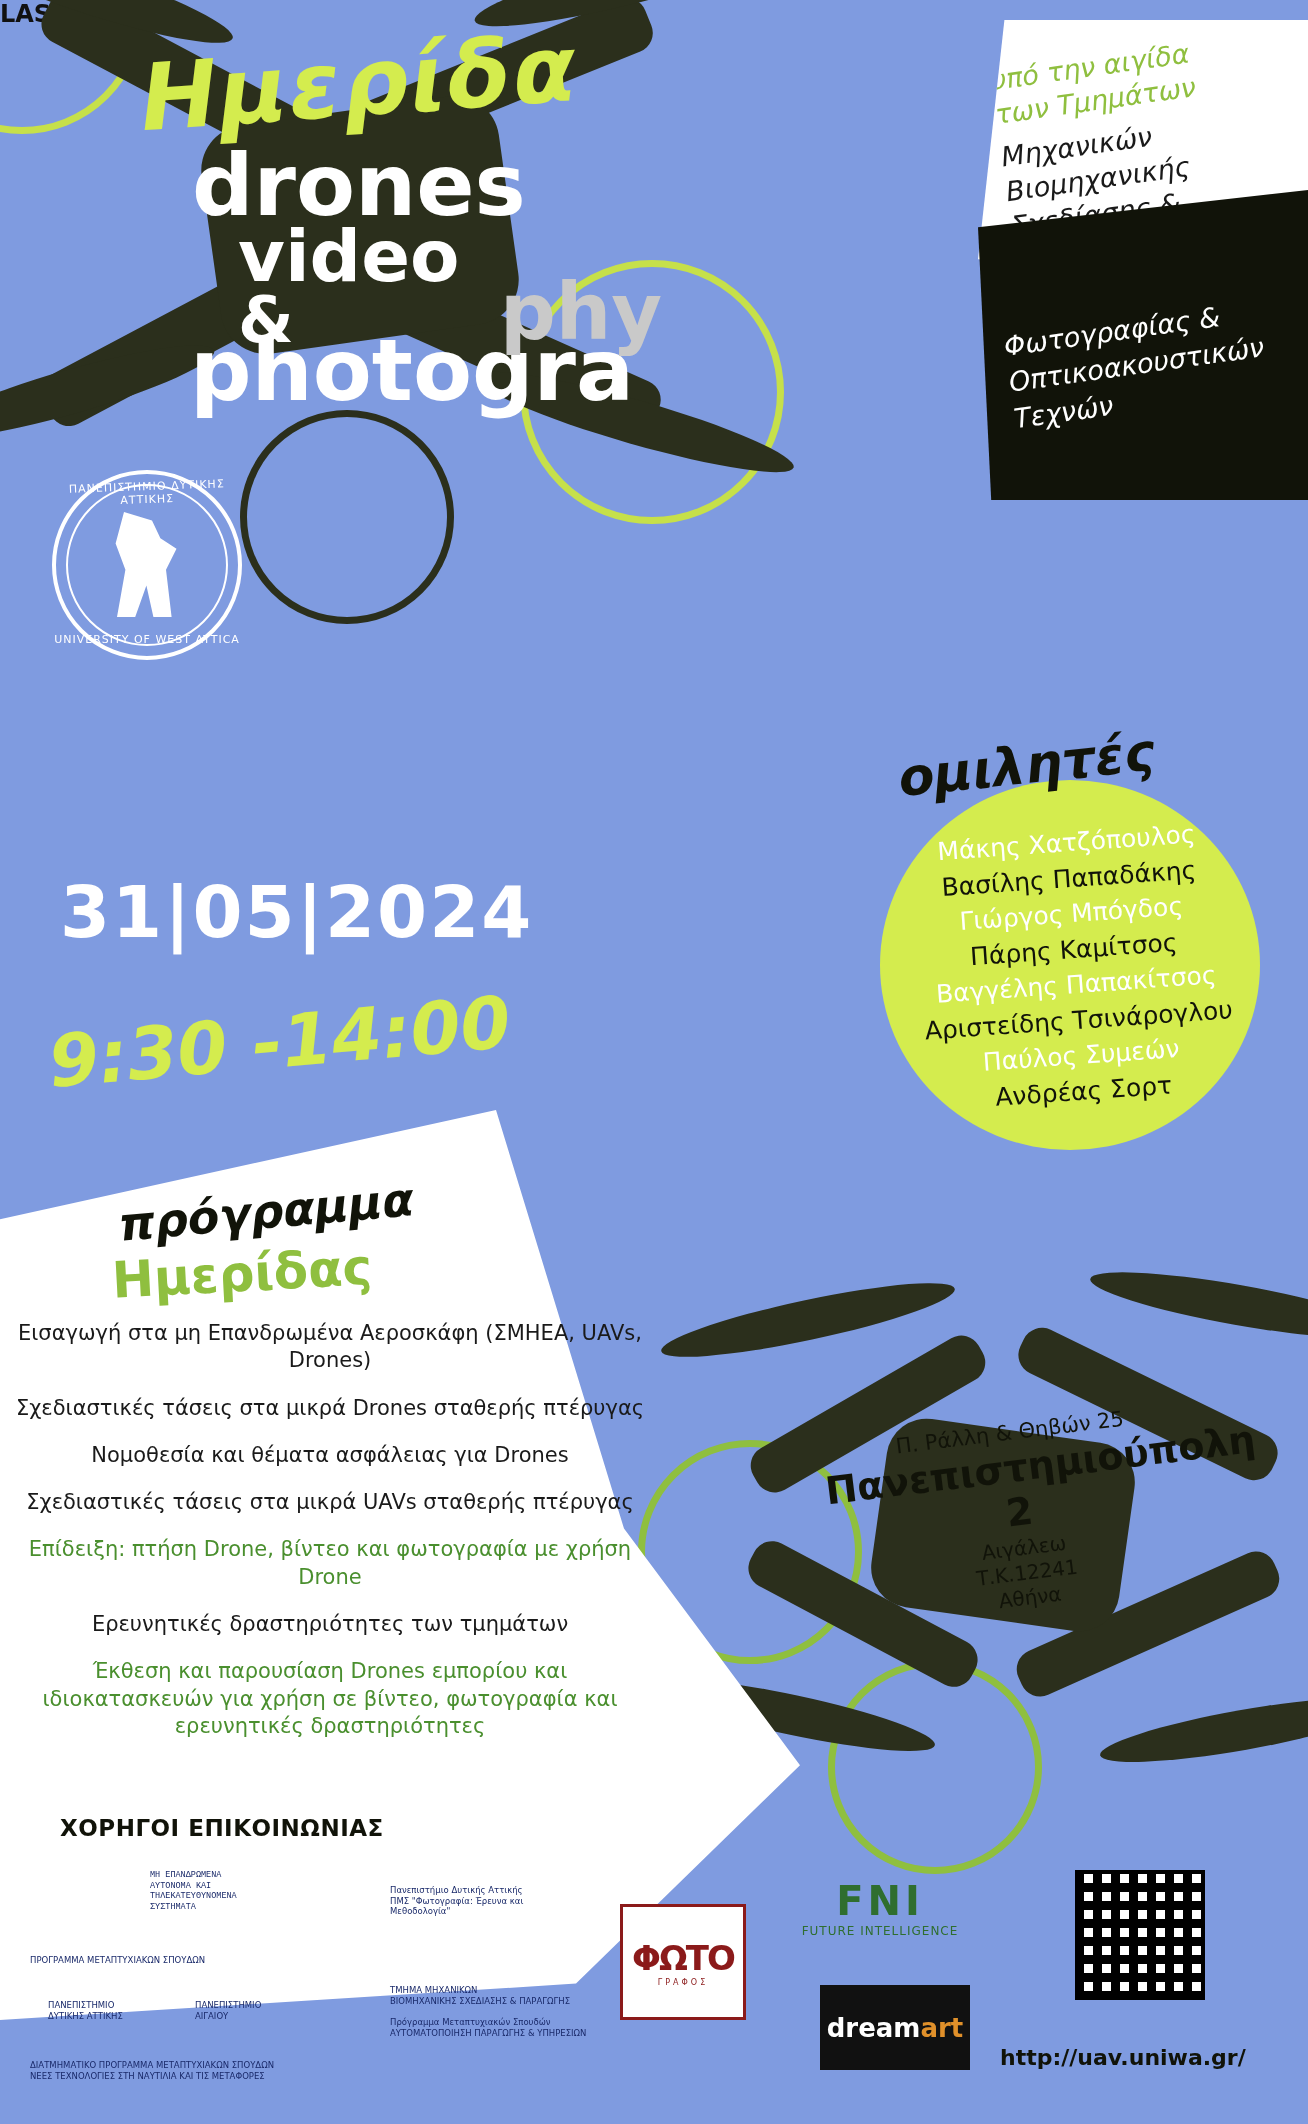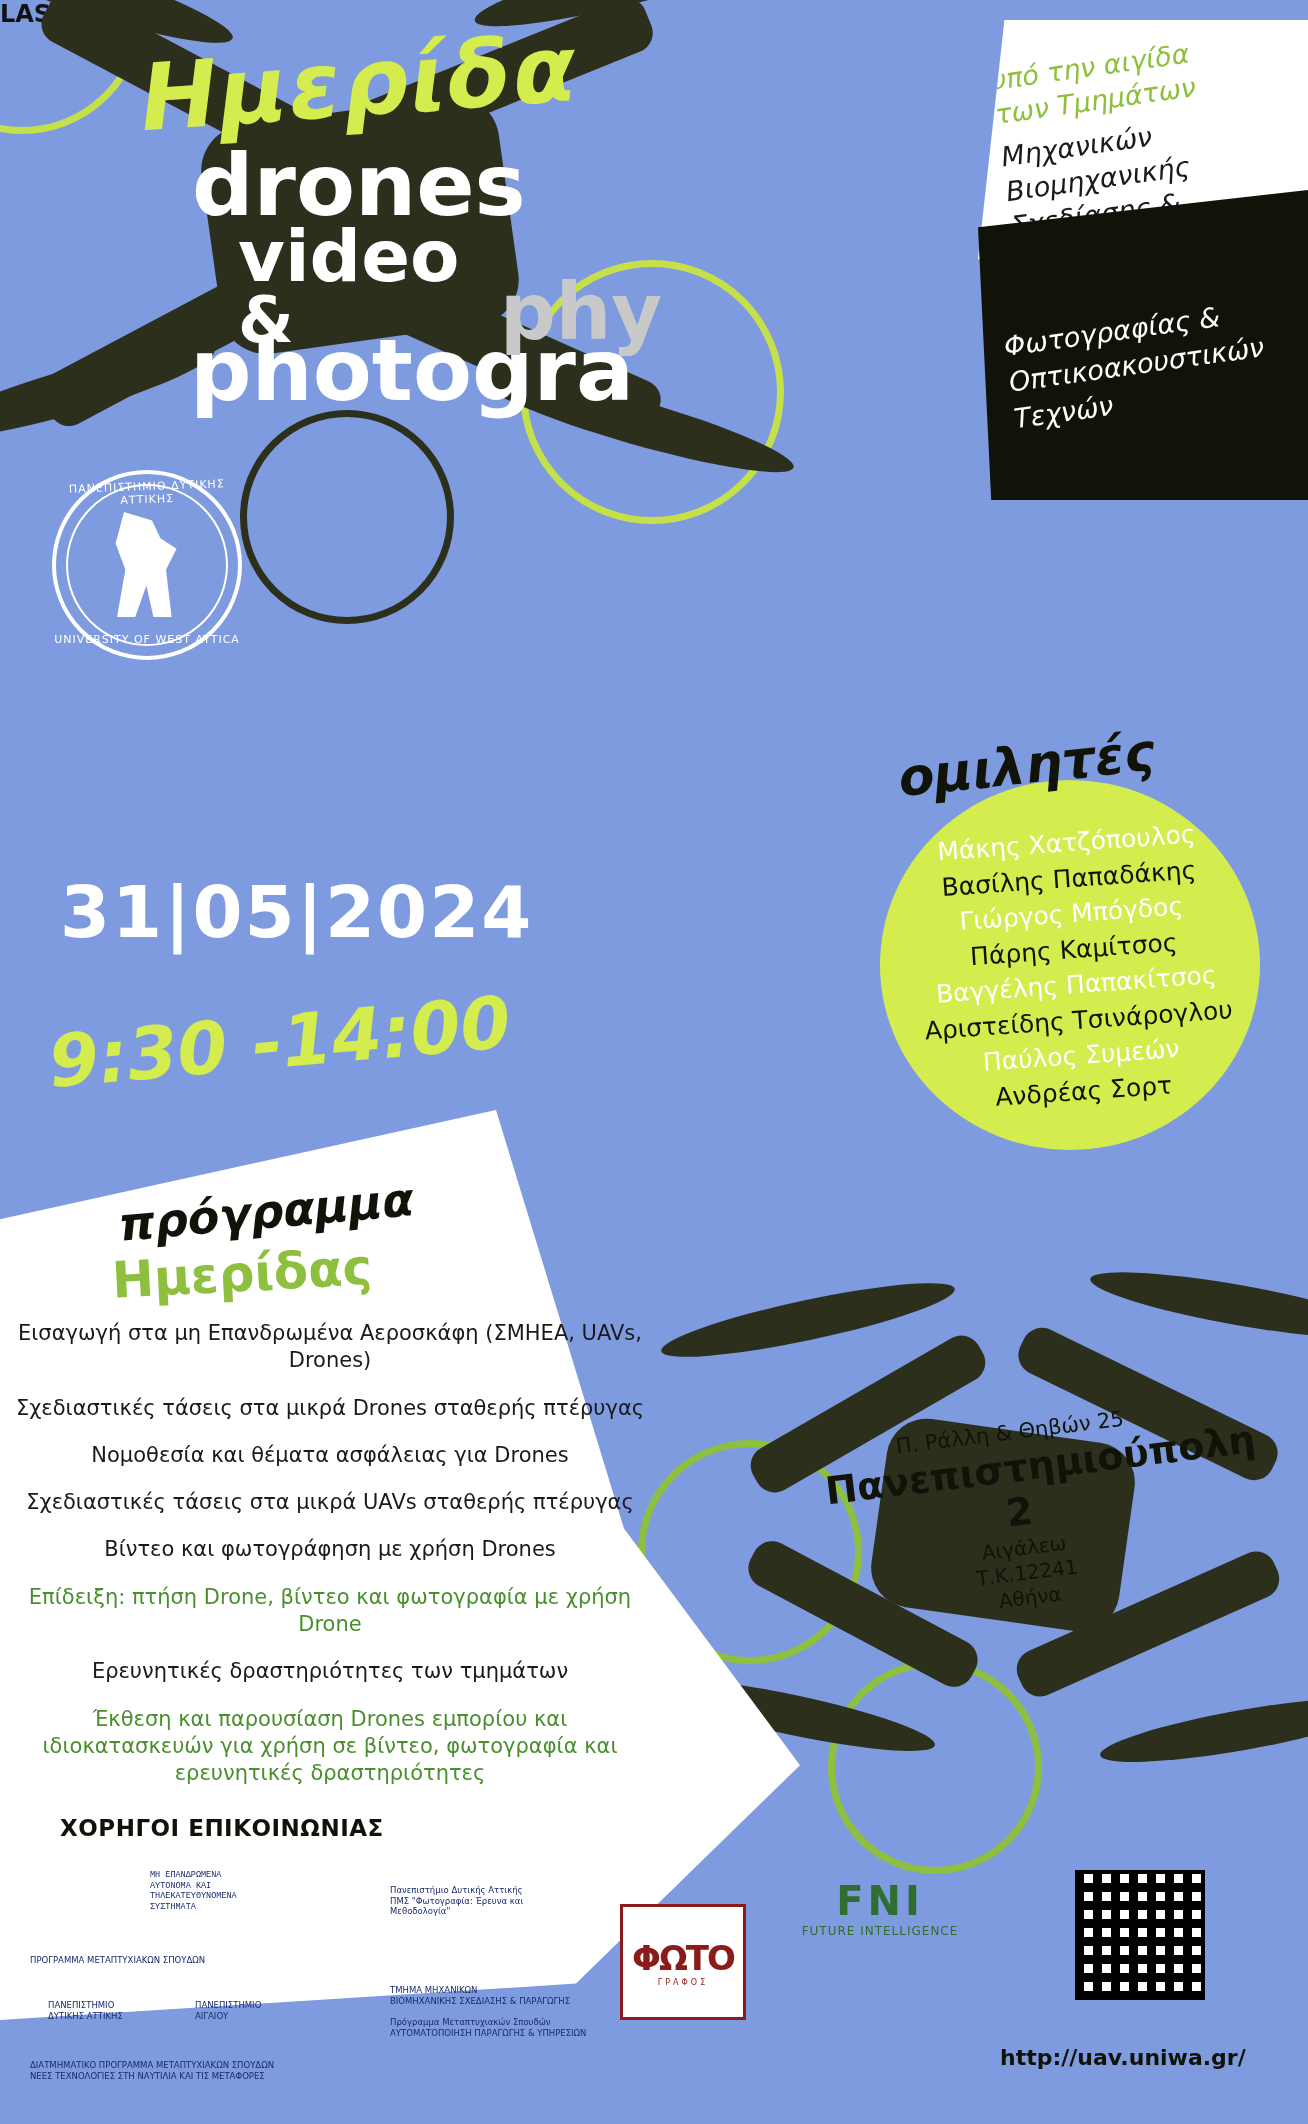--- a/index.html
+++ b/index.html
@@ -220,21 +220,20 @@
     </div>
 
   <div id="program-shape"></div>
   <div id="prog-title1">πρόγραμμα</div>
   <div id="prog-title2">Ημερίδας</div>
   <div id="prog-list">
       <div class="pitem">Εισαγωγή στα μη Επανδρωμένα Αεροσκάφη (ΣΜΗΕΑ, UAVs, Drones)</div>
       <div class="pitem">Σχεδιαστικές τάσεις στα μικρά Drones σταθερής πτέρυγας</div>
       <div class="pitem">Νομοθεσία και θέματα ασφάλειας για Drones</div>
       <div class="pitem">Σχεδιαστικές τάσεις στα μικρά UAVs σταθερής πτέρυγας</div>
-      <div class="pitem">Βίντεο και φωτογράφηση με χρήση Drones</div>
       <div class="pitem green">Επίδειξη: πτήση Drone, βίντεο και φωτογραφία με χρήση Drone</div>
       <div class="pitem">Ερευνητικές δραστηριότητες των τμημάτων</div>
       <div class="pitem green">Έκθεση και παρουσίαση Drones εμπορίου και ιδιοκατασκευών για χρήση σε βίντεο, φωτογραφία και ερευνητικές δραστηριότητες</div>
     </div>
 
   <div id="address">
     <div class="small">Π. Ράλλη &amp; Θηβών 25</div>
     <div class="big">Πανεπιστημιούπολη 2</div>
     <div class="small2">Αιγάλεω</div>
     <div class="small2">Τ.Κ.12241</div>
@@ -267,19 +266,22 @@
   <div class="logo-box" id="foto-logo">
     <div class="w">ΦΩΤΟ</div>
     <div class="s">ΓΡΑΦΟΣ</div>
   </div>
 
   <div class="logo-box" id="fni-logo">
     <div class="w">FNI</div>
     <div class="s">FUTURE INTELLIGENCE</div>
   </div>
 
+  <div class="logo-box" id="dream-logo">
+    <div class="w"><span>dream</span><em>art</em></div>
+  </div>
 
   <div id="laser-logo"><span>LASER</span><span class="g">GRAPH</span></div>
 
   <div id="qr"></div>
   <div id="qr-url">http://uav.uniwa.gr/</div>
 
 </div>
 
 </body></html>

